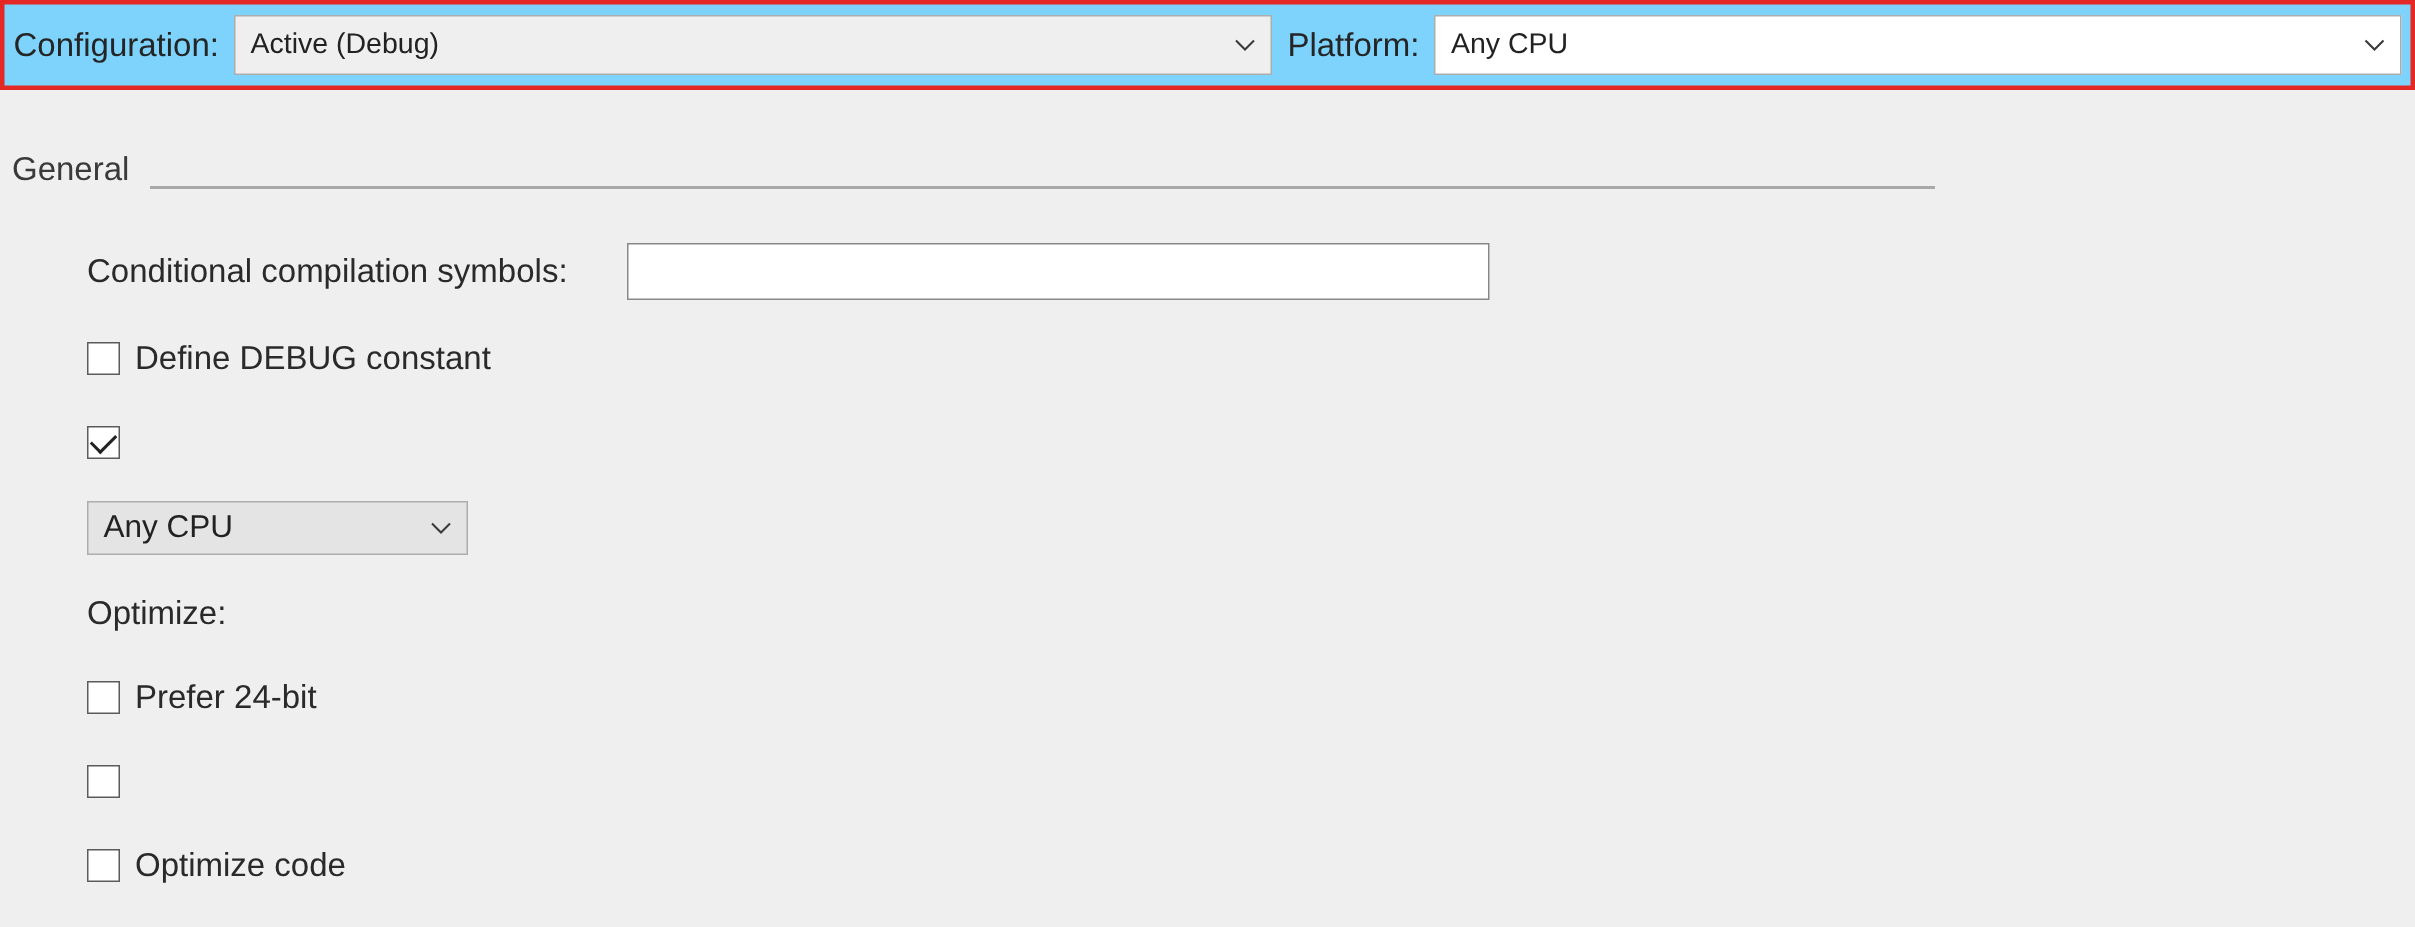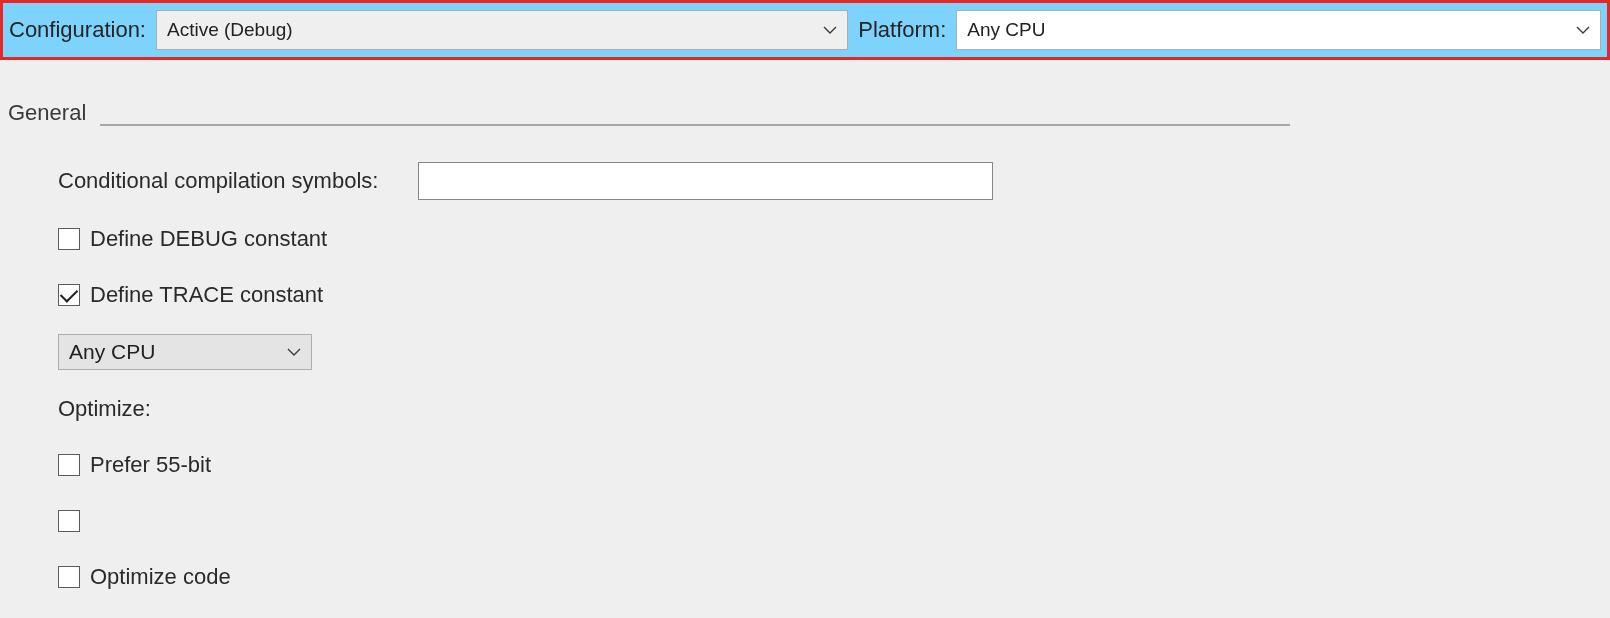--- a/index.html
+++ b/index.html
@@ -180,41 +180,40 @@
       <input class="text-input" type="text" value="" style="">
     </div>
 
     <div class="row check-row">
       <span class="checkbox"></span>
       <span class="check-label">Define DEBUG constant</span>
     </div>
 
     <div class="row check-row">
       <span class="checkbox checked"></span>
-      <span class="check-label">Define TRACE constant</span>
     </div>
 
     <div class="row">
       <div class="small-dd">
         <span>Any CPU</span>
         <span class="chev">
           <svg width="14" height="8" viewBox="0 0 14 8">
               <polyline points="1,1 7,7 13,1" fill="none" stroke="#3a3a3a" stroke-width="1.4"></polyline>
             </svg>
         </span>
       </div>
     </div>
 
     <div class="row">
       <span class="row-label">Optimize:</span>
     </div>
 
     <div class="row check-row">
       <span class="checkbox"></span>
-      <span class="check-label">Prefer 55-bit</span>
+      <span class="check-label">Prefer 24-bit</span>
     </div>
 
     <div class="row check-row">
       <span class="checkbox"></span>
     </div>
 
     <div class="row check-row">
       <span class="checkbox"></span>
       <span class="check-label">Optimize code</span>
     </div>

